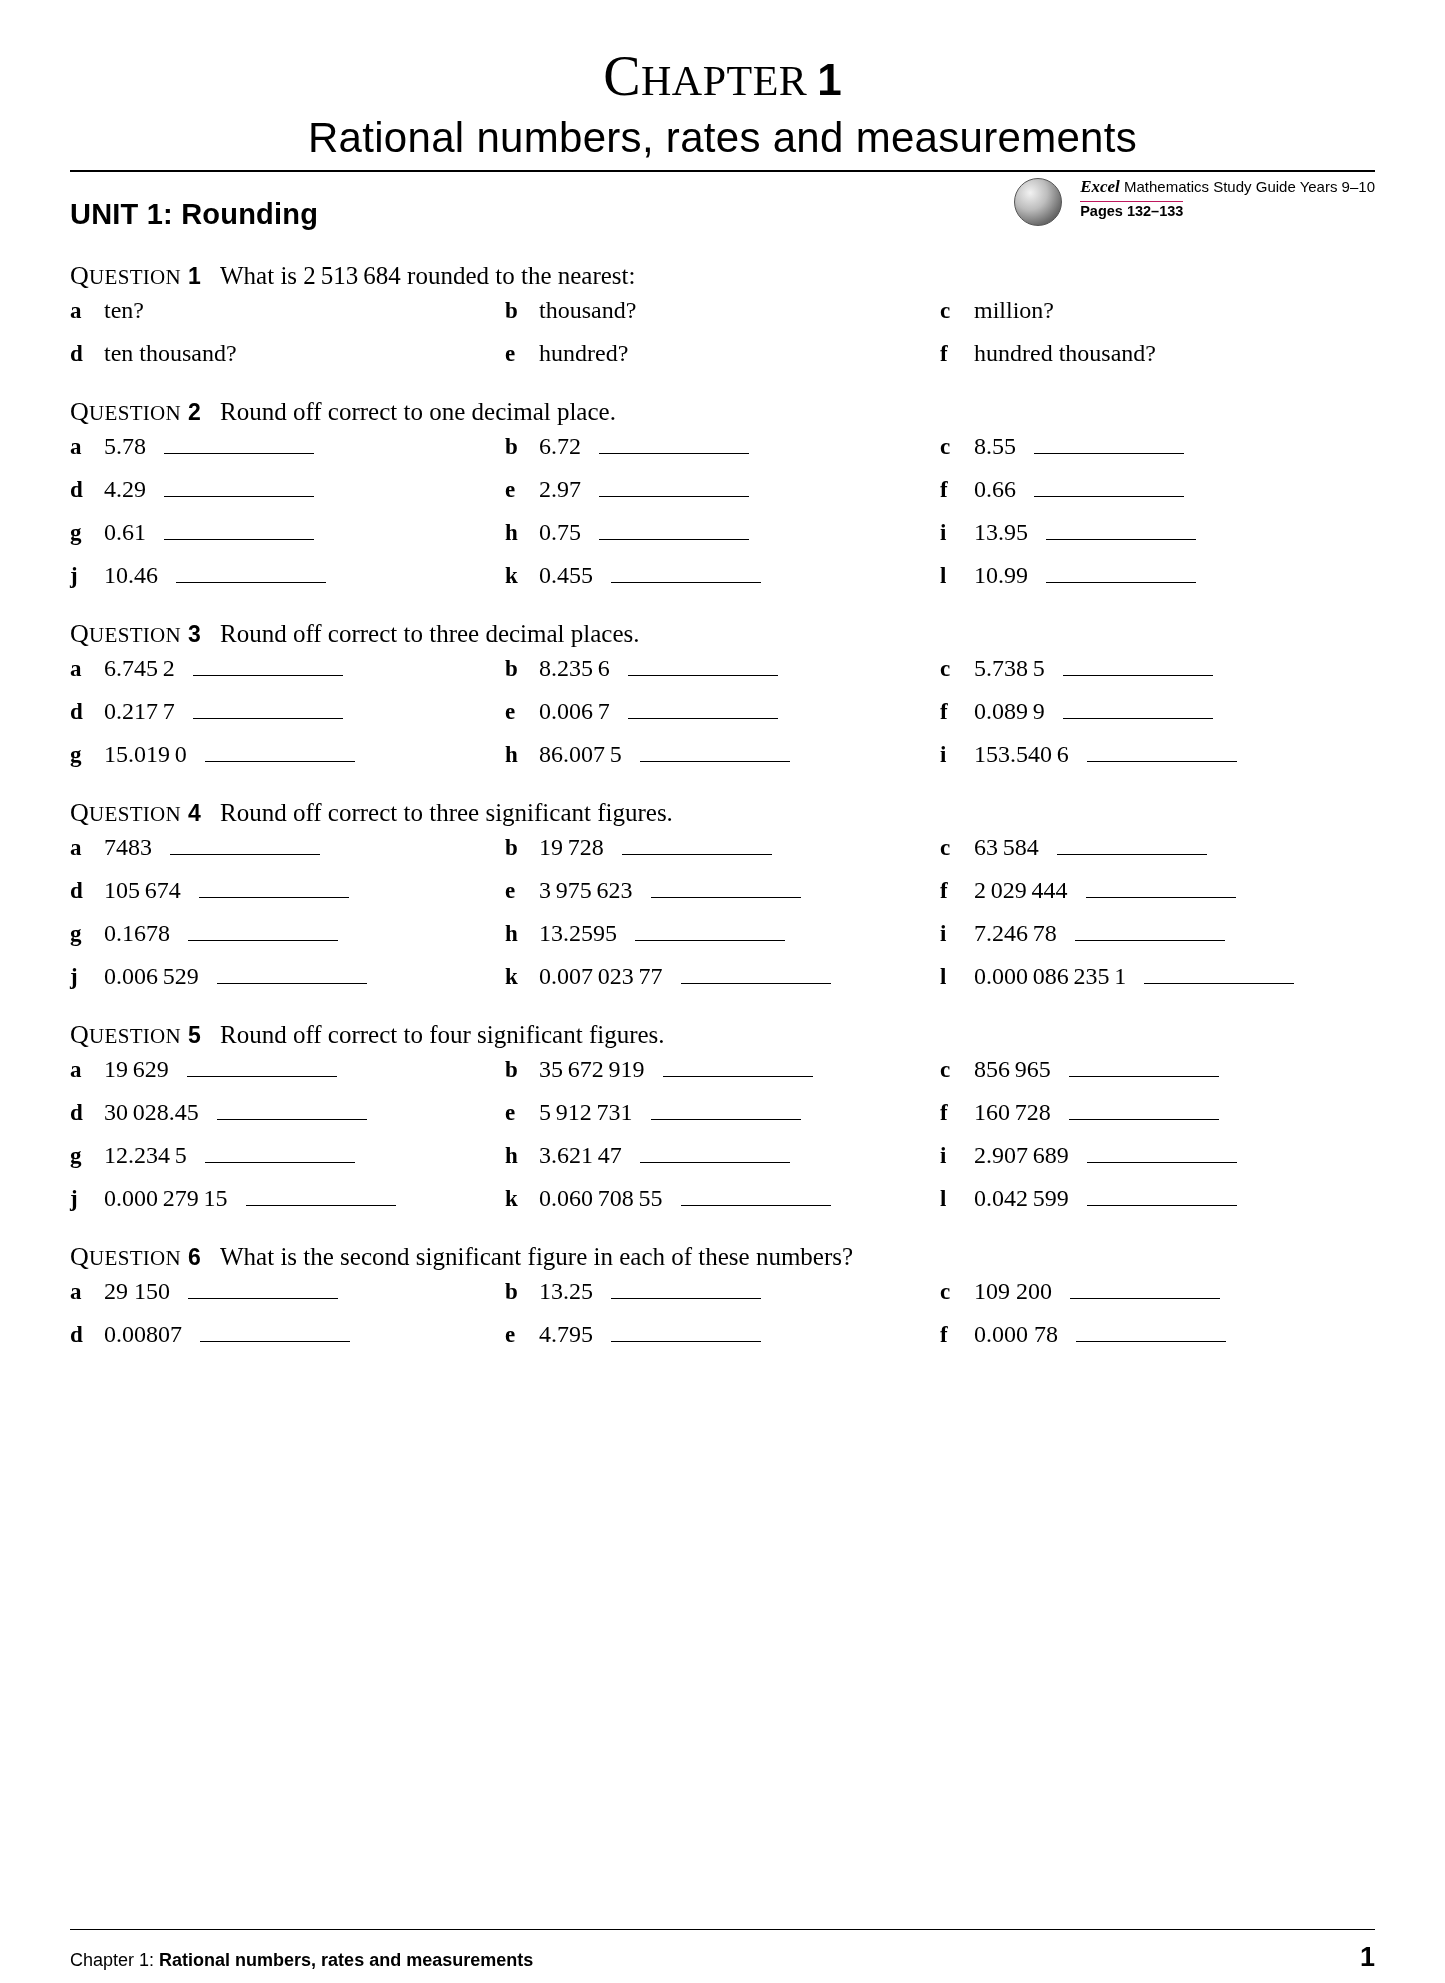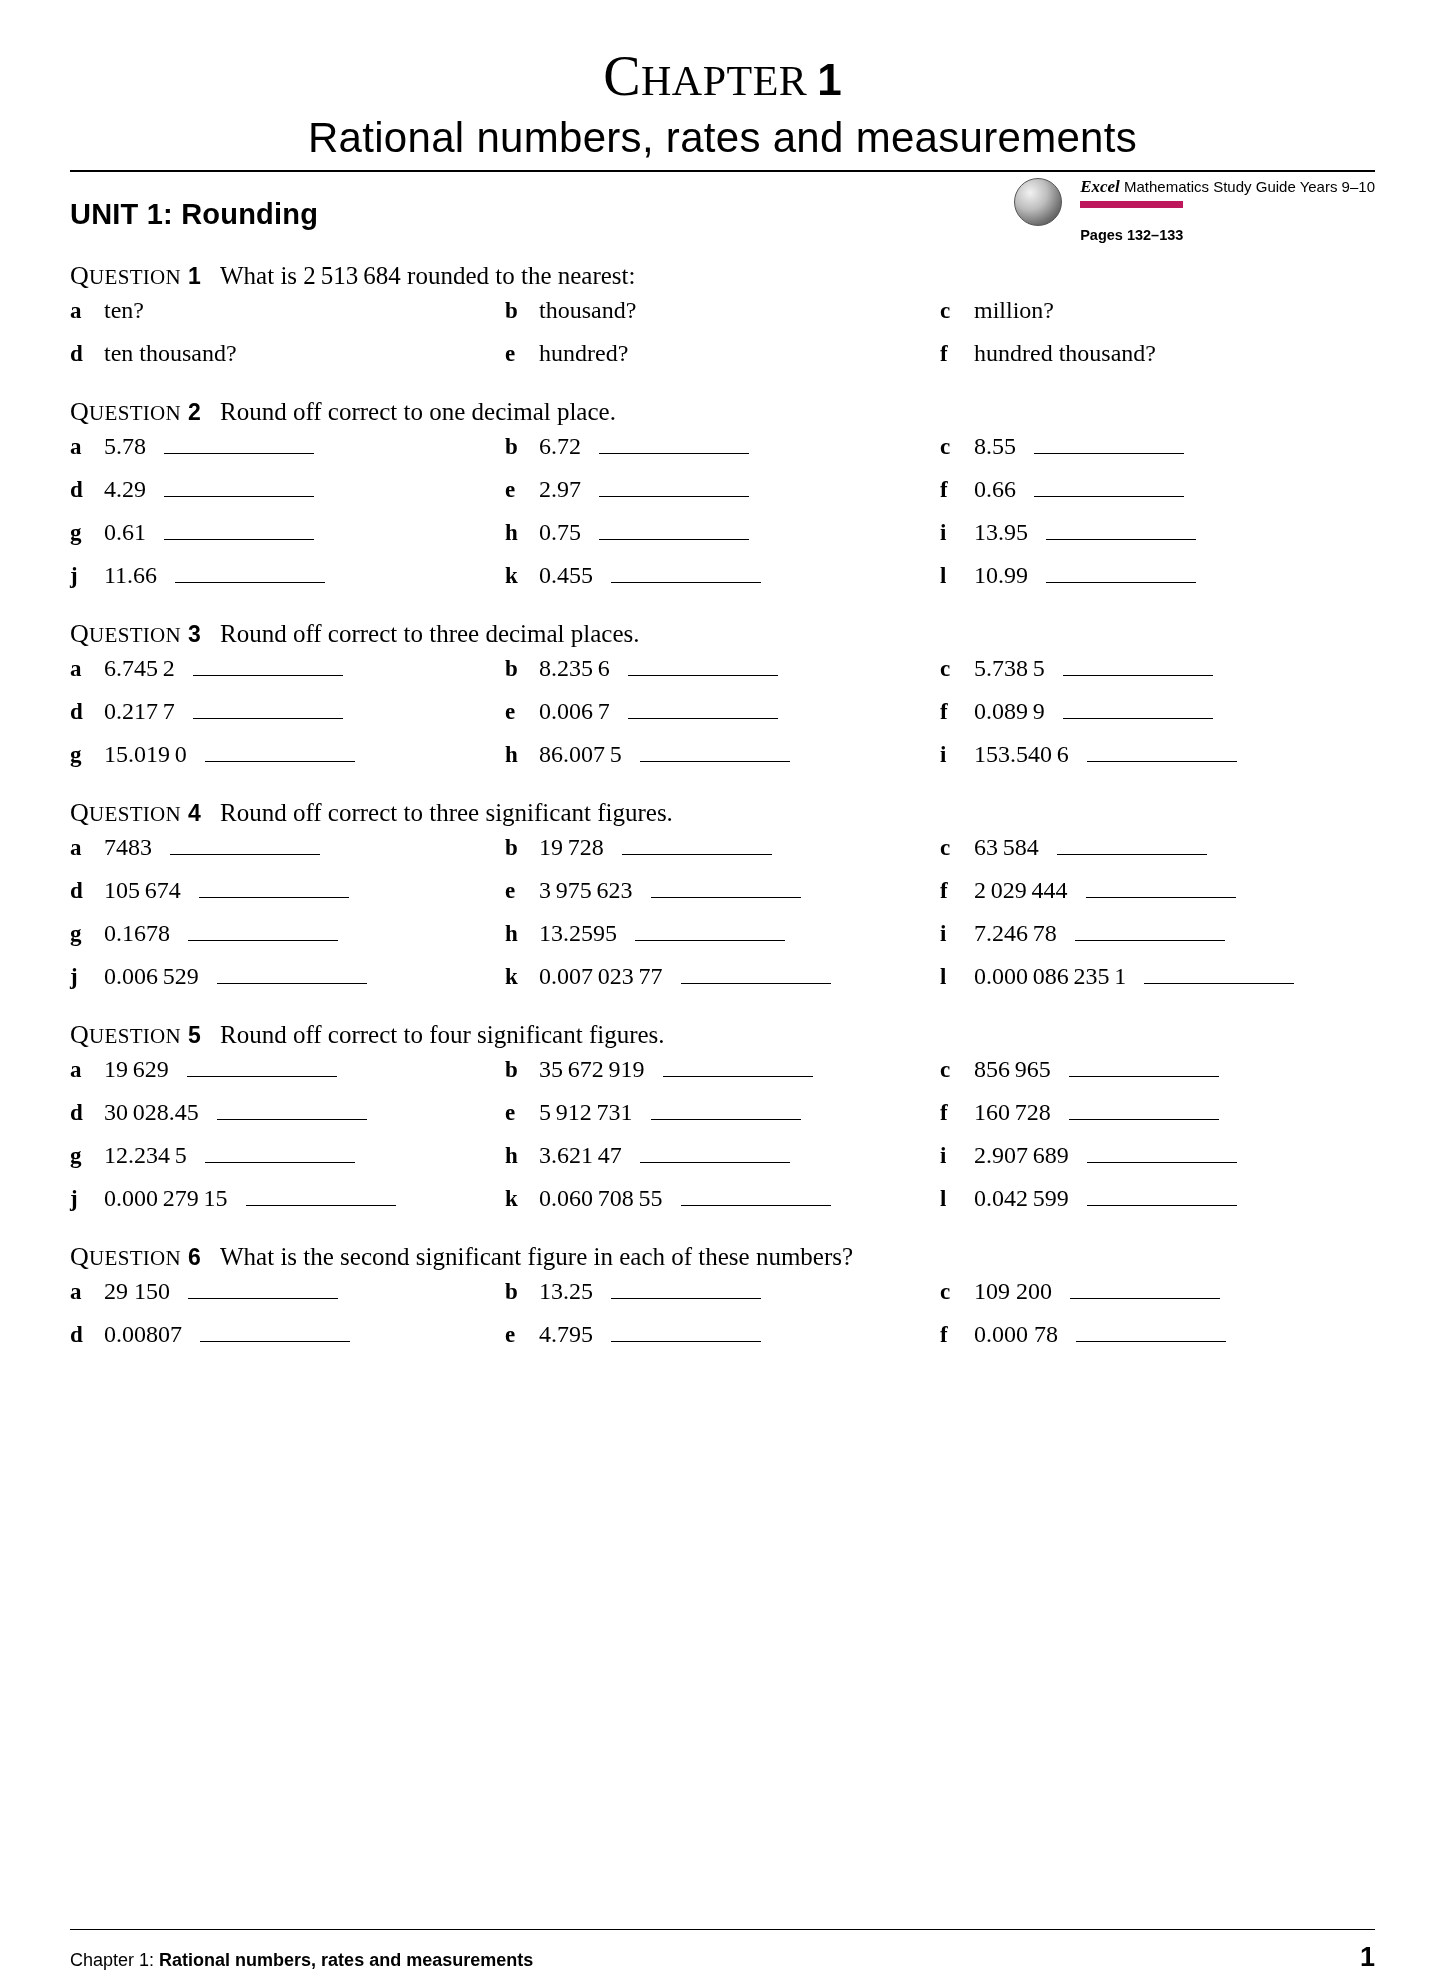--- a/index.html
+++ b/index.html
@@ -89,23 +89,23 @@
   }
   .badge-text .excel {
     font-family: "Liberation Serif", serif;
     font-weight: bold;
     font-style: italic;
     font-size: 17px;
   }
   .badge-pages {
     font-weight: bold;
     font-size: 14.5px;
-    border-top: 7px solid #be185d;
+    border-top: 1px solid #be185d;
     display: inline-block;
-    padding-top: 18px;
+    padding-top: 0;
     margin-top: 2px;
   }
 
   
   .question-block {
     margin-top: 30px;
   }
   .q-head {
     display: flex;
     align-items: baseline;
@@ -312,21 +312,21 @@
             </div>
             <div class="item col">
               <span class="letter">i</span>
               <span class="val">13.95</span>
               <span class="blank blank-fixed"></span>
             </div>
           </div>
           <div class="q-row">
             <div class="item col">
               <span class="letter">j</span>
-              <span class="val">11.66</span>
+              <span class="val">10.46</span>
               <span class="blank blank-fixed"></span>
             </div>
             <div class="item col">
               <span class="letter">k</span>
               <span class="val">0.455</span>
               <span class="blank blank-fixed"></span>
             </div>
             <div class="item col">
               <span class="letter">l</span>
               <span class="val">10.99</span>

